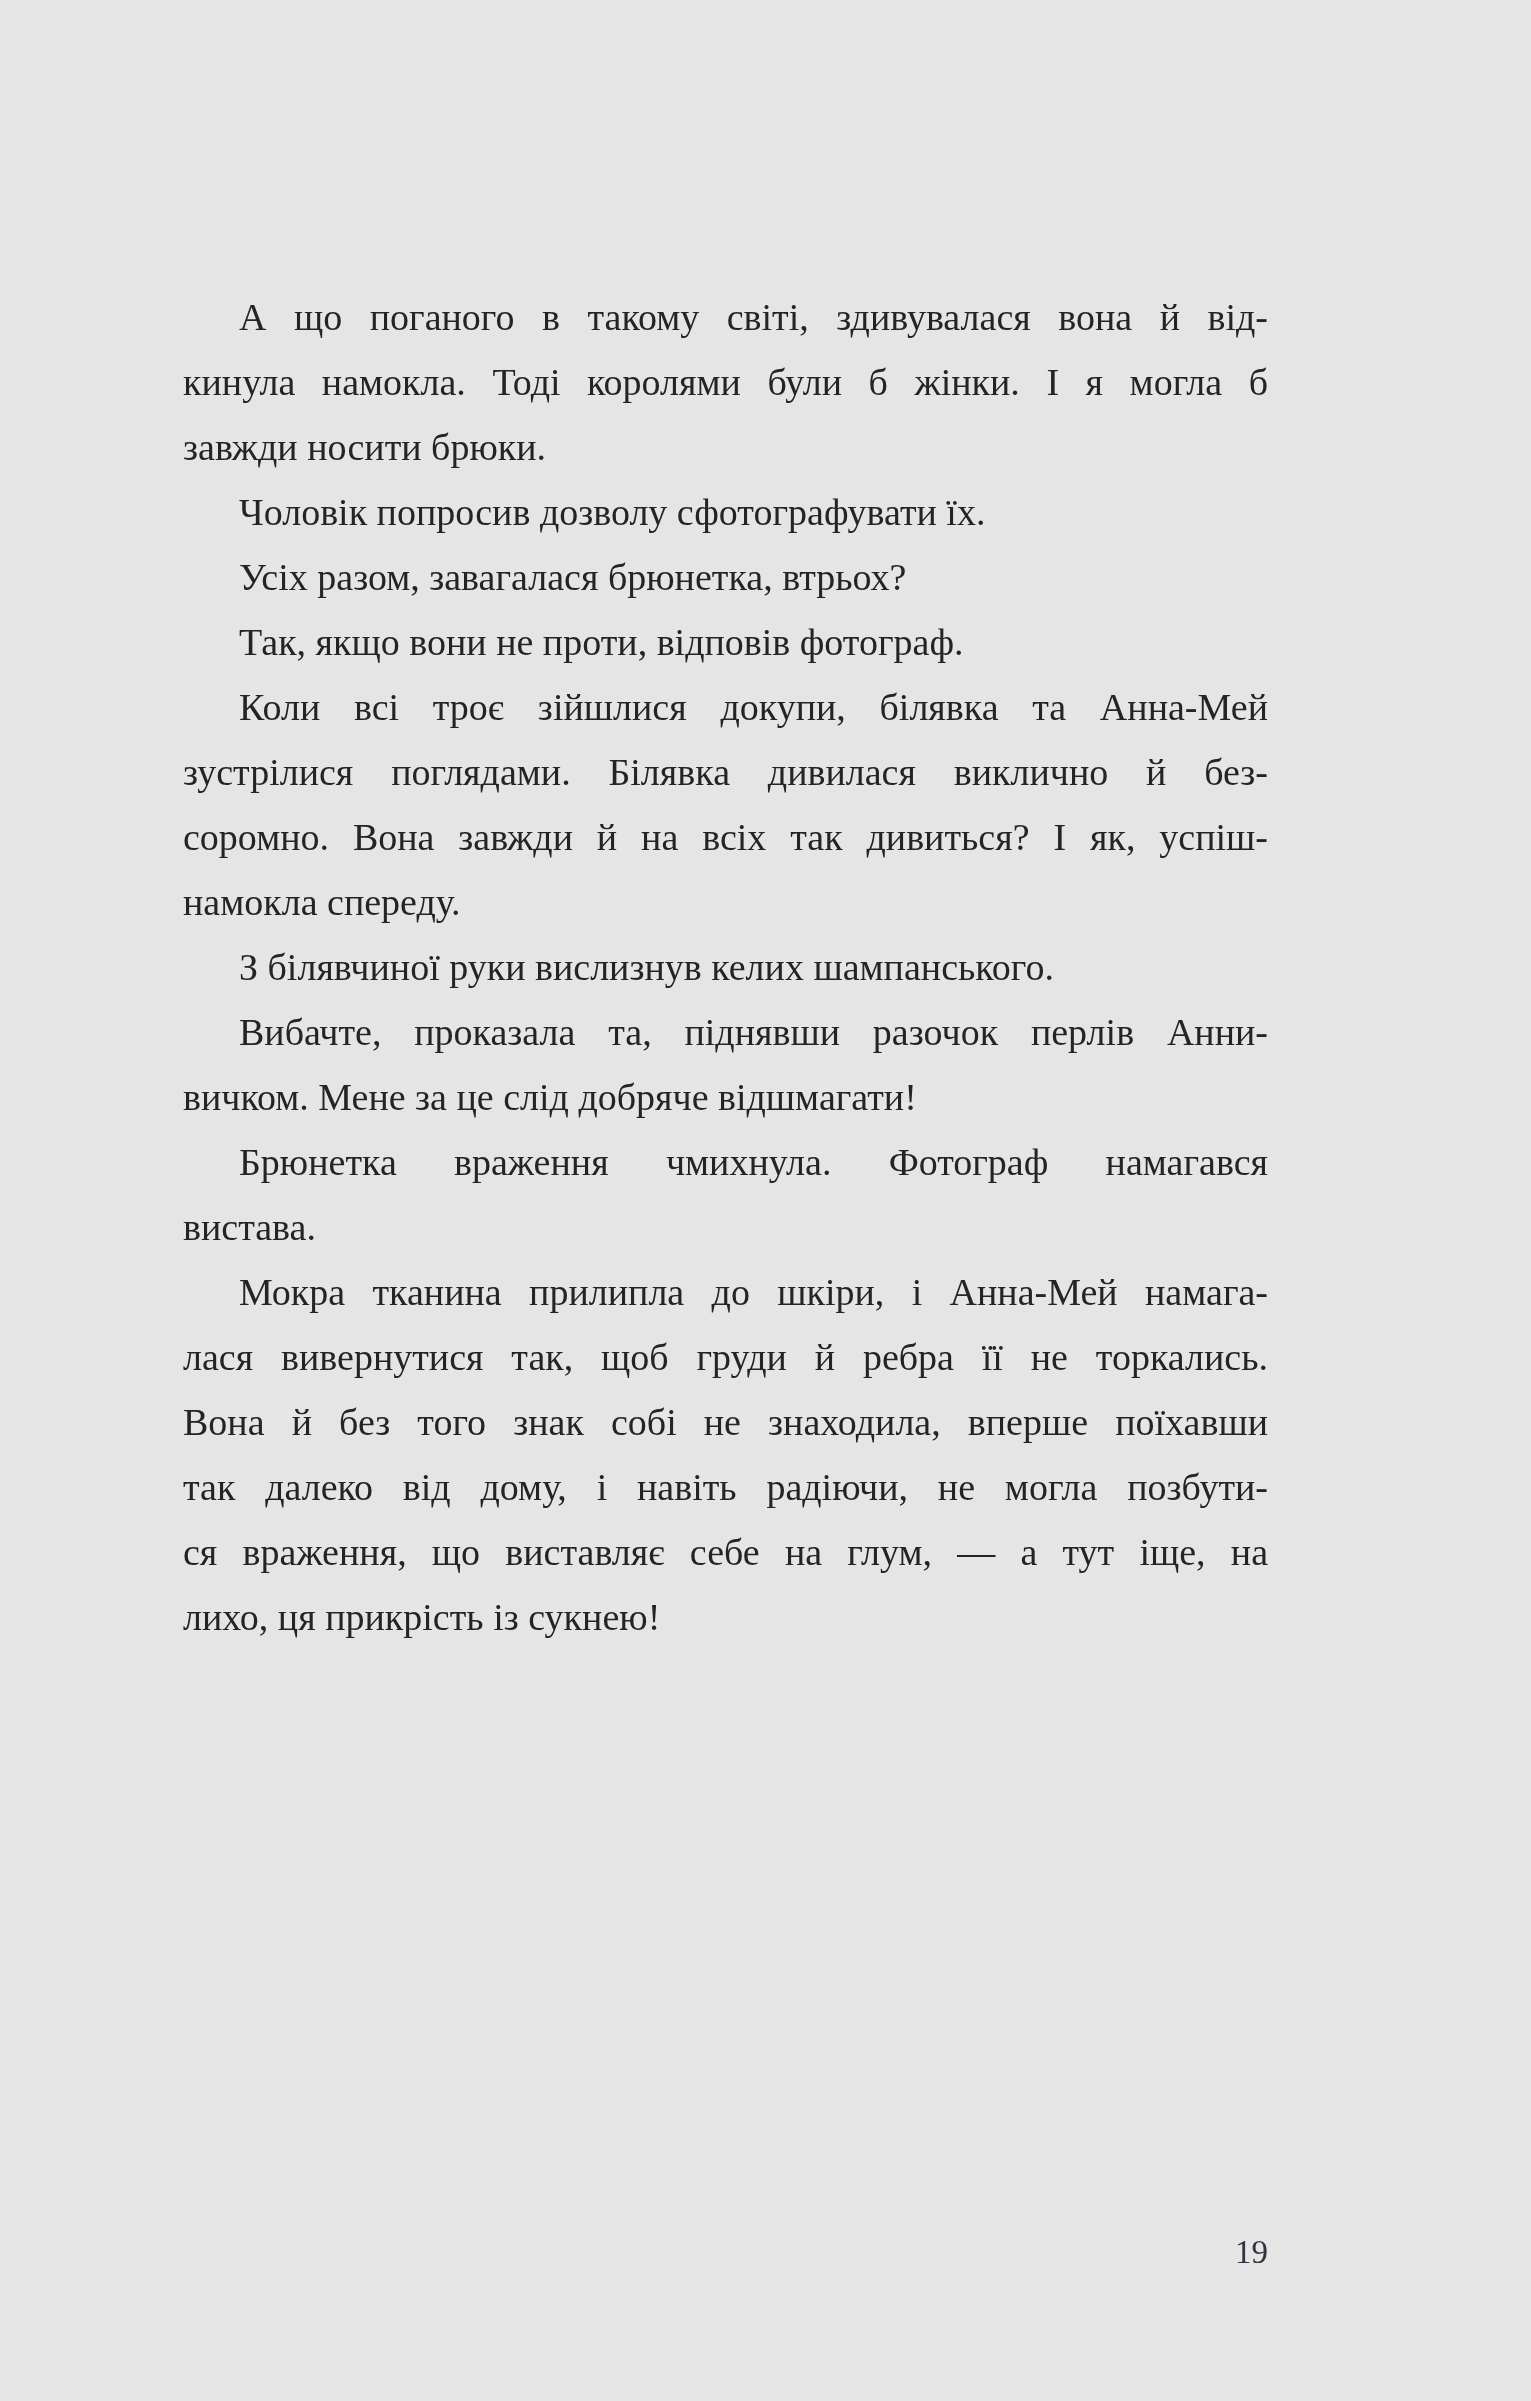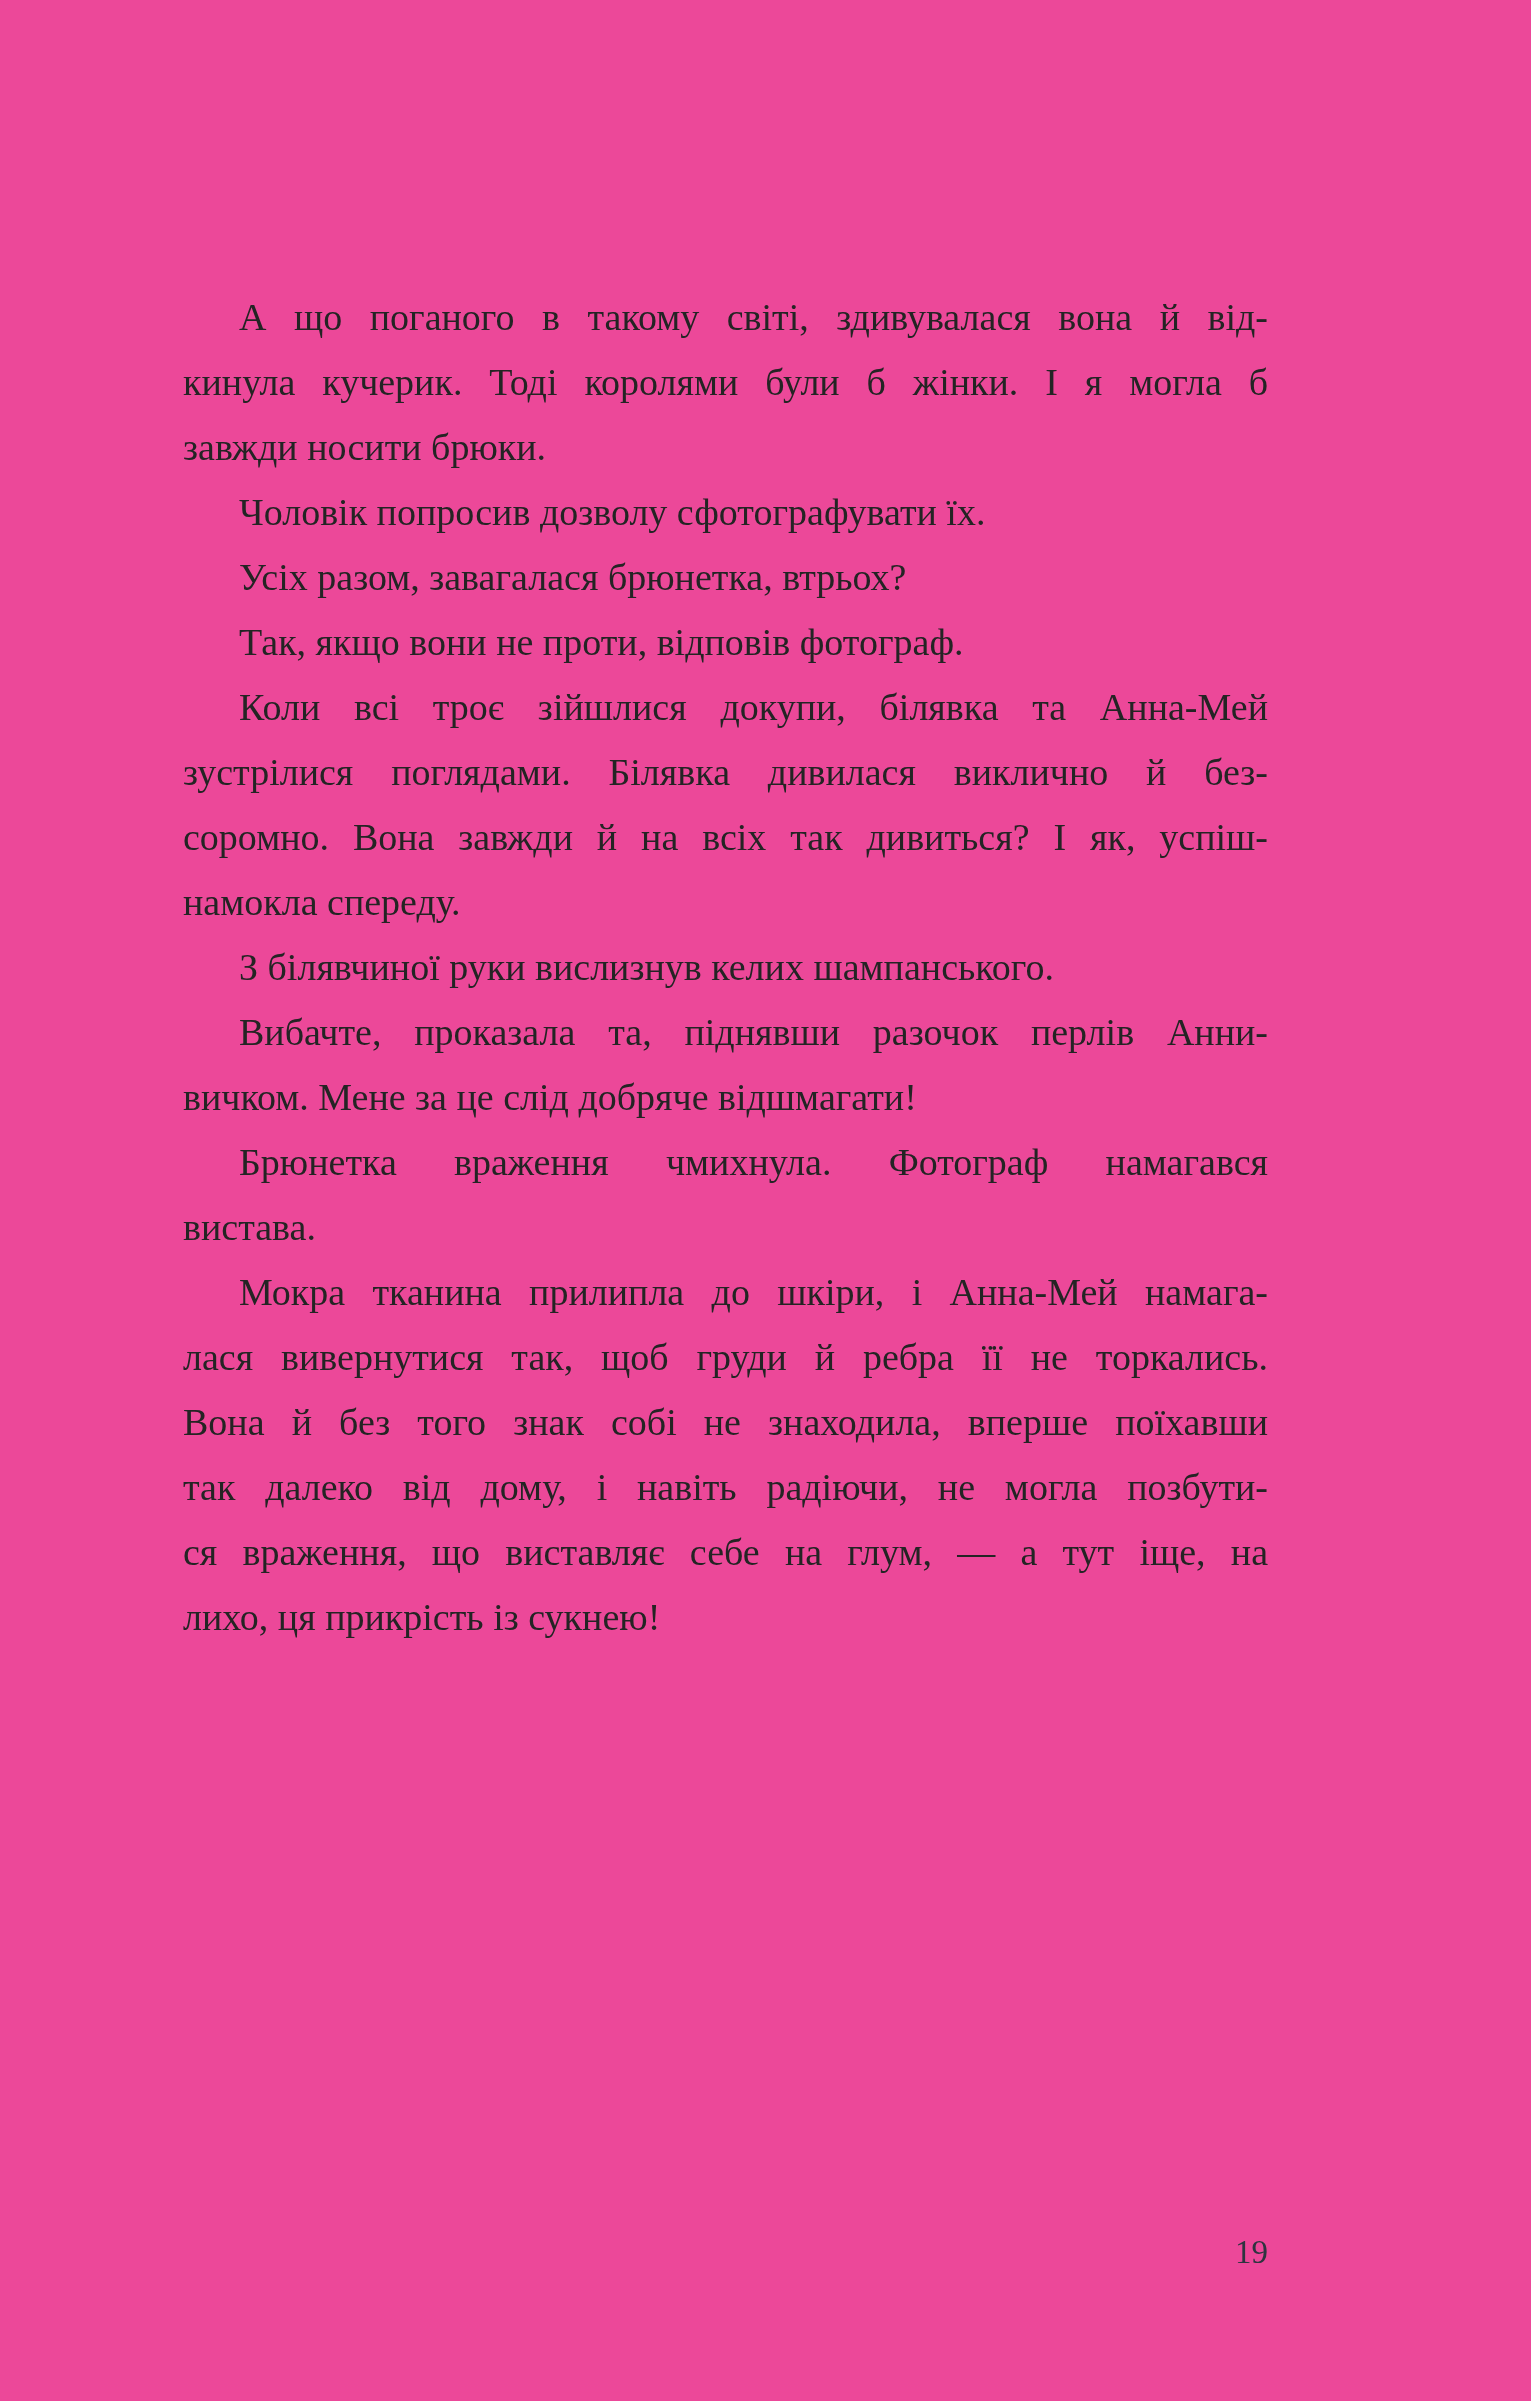--- a/index.html
+++ b/index.html
@@ -9,21 +9,21 @@
   body {
     width: 1531px;
     height: 2401px;
     background: #ffffff;
   }
   .page {
     position: relative;
     width: 1531px;
     height: 2401px;
     overflow: hidden;
-    background: #ec4899;
+    background: #e5e5e5;
     color: #242424;
     font-family: "Liberation Serif", "DejaVu Serif", serif;
     -webkit-font-smoothing: antialiased;
   }
   .text-block {
     position: absolute;
     left: 183px;
     top: 285px;
     width: 1085px;
     font-size: 38px;
@@ -58,21 +58,21 @@
     margin-top: 40px;
   }
 </style>
 </head>
 <body style="background: rgb(255, 255, 255);">
 
 <div class="page" style="color: rgb(36, 36, 36);">
   <main class="text-block">
       <div class="para">
         <div class="line first">А що поганого в такому світі, здивувалася вона й від-</div>
-        <div class="line">кинула кучерик. Тоді королями були б жінки. І я могла б</div>
+        <div class="line">кинула намокла. Тоді королями були б жінки. І я могла б</div>
         <div class="line last">завжди носити брюки.</div>
       </div>
       <div class="para">
         <div class="line first last">Чоловік попросив дозволу сфотографувати їх.</div>
       </div>
       <div class="para">
         <div class="line first last">Усіх разом, завагалася брюнетка, втрьох?</div>
       </div>
       <div class="para">
         <div class="line first last">Так, якщо вони не проти, відповів фотограф.</div>

